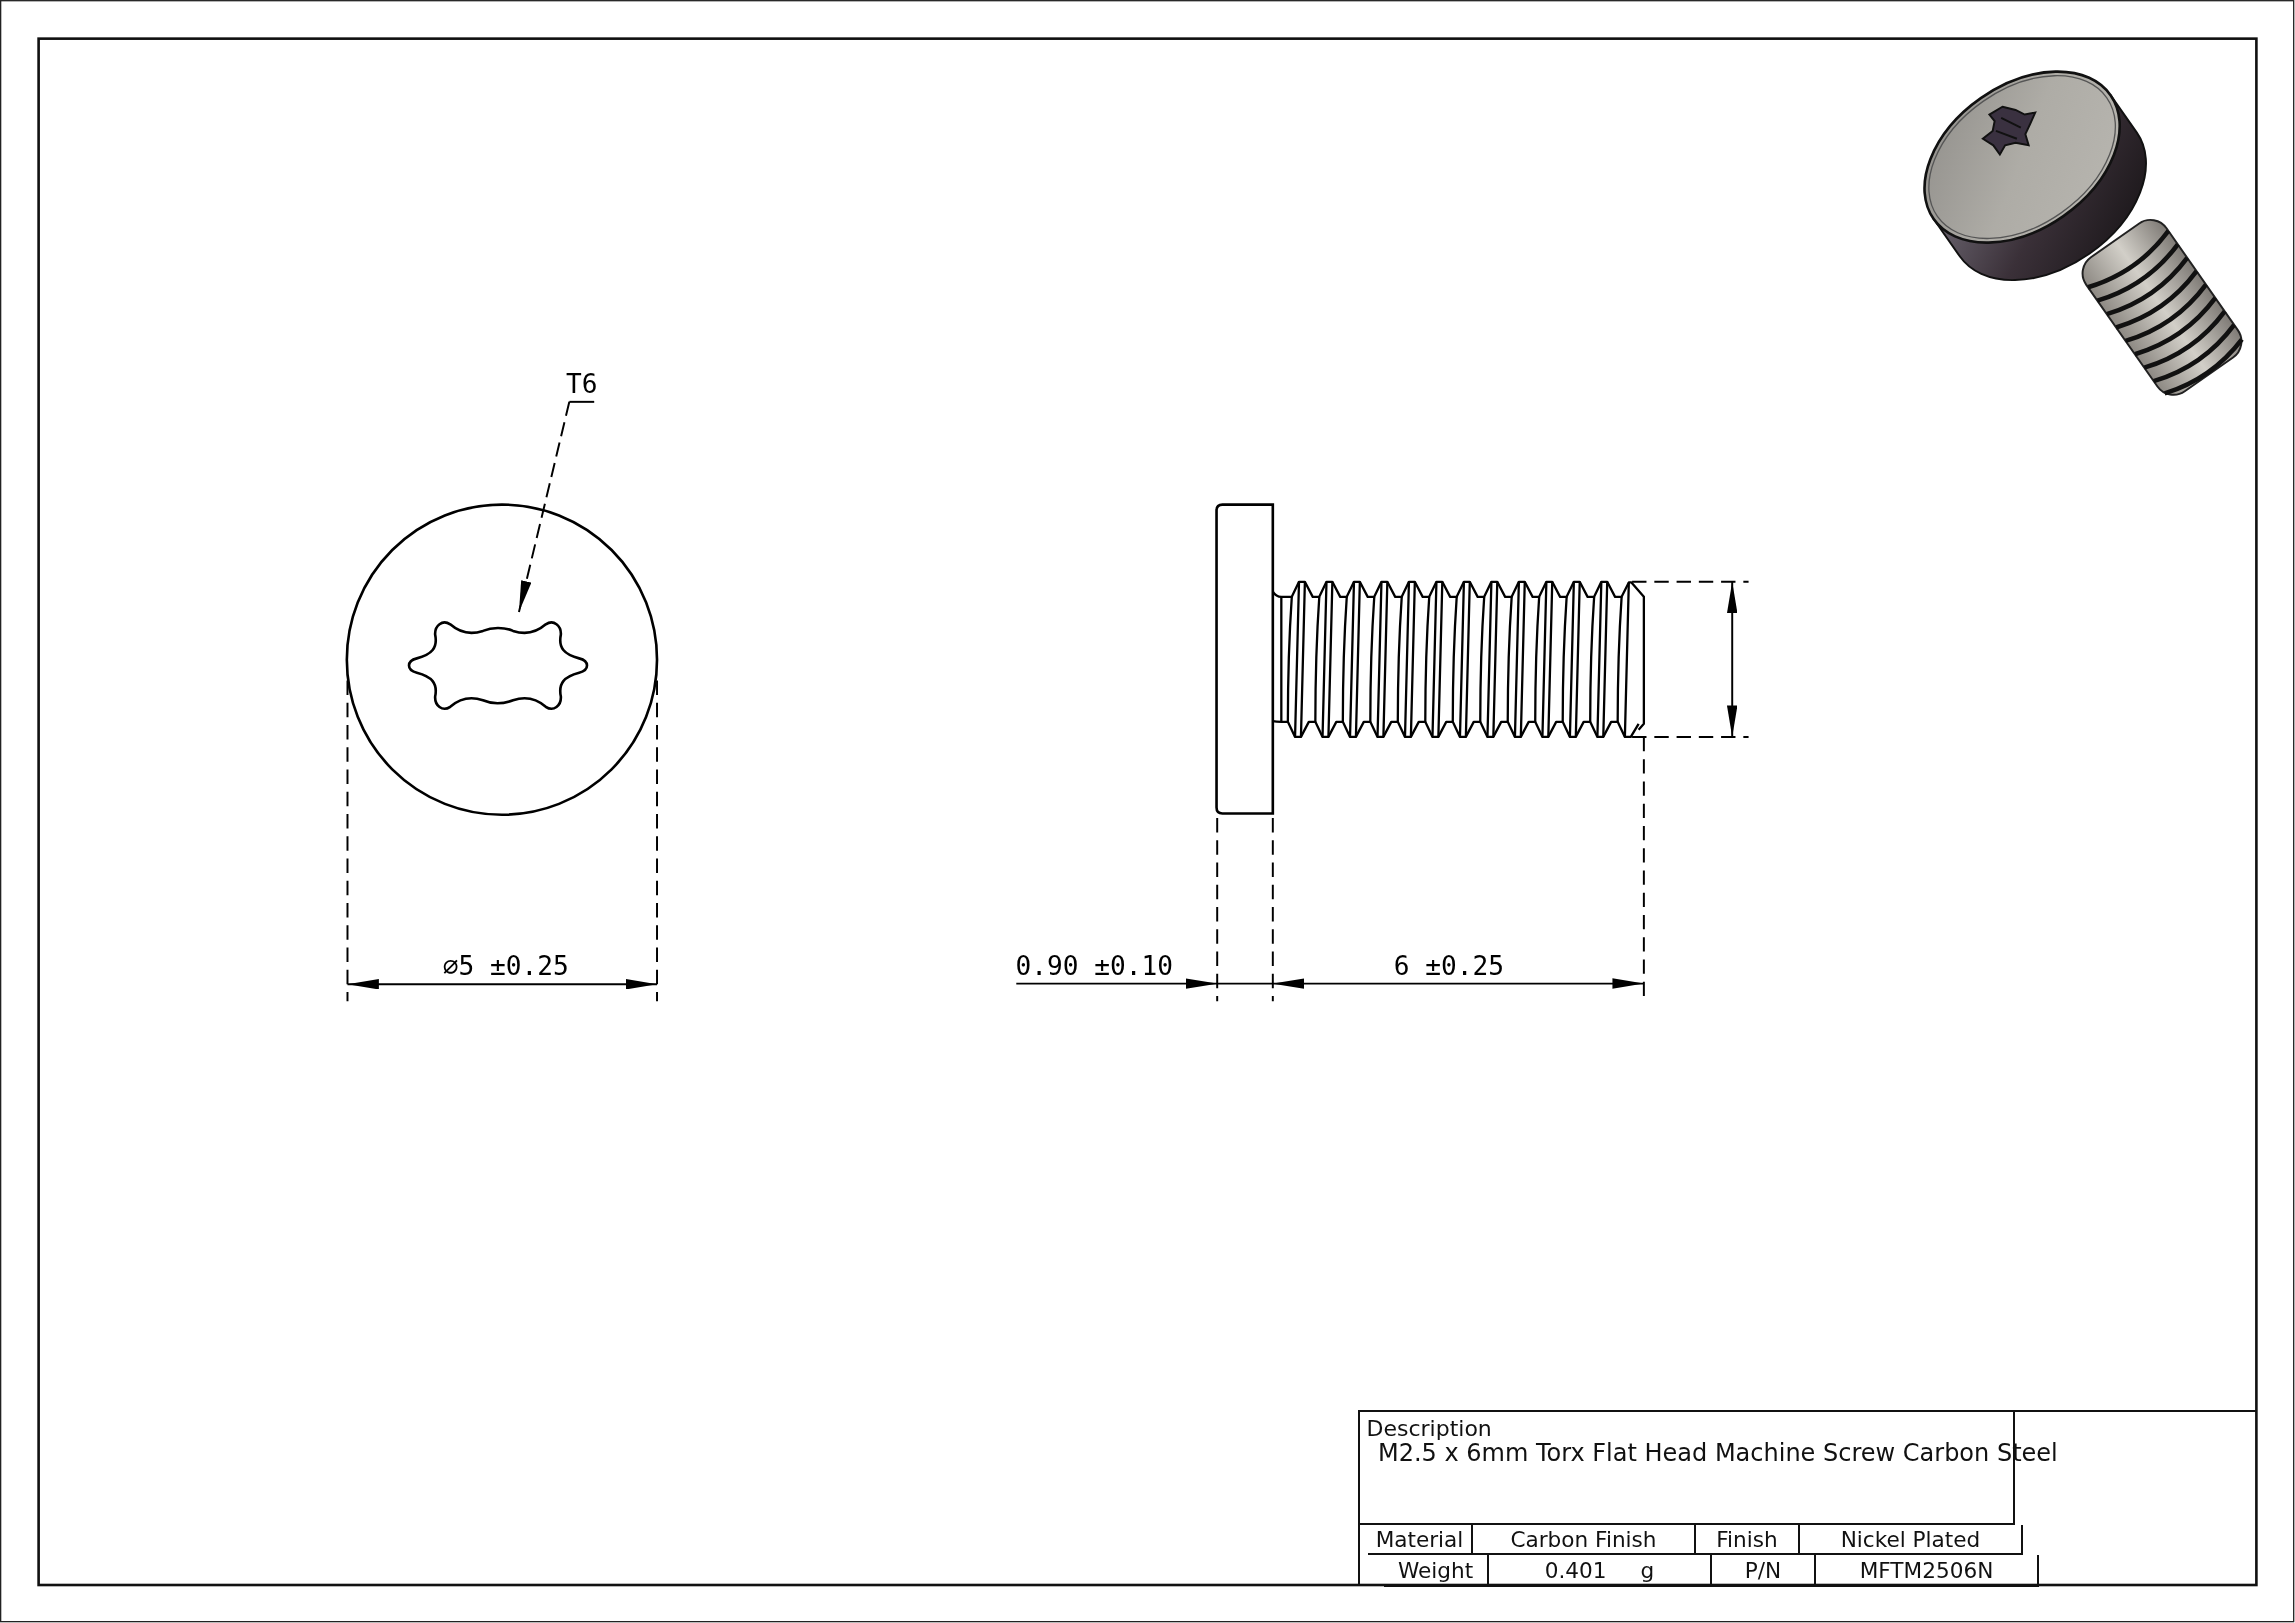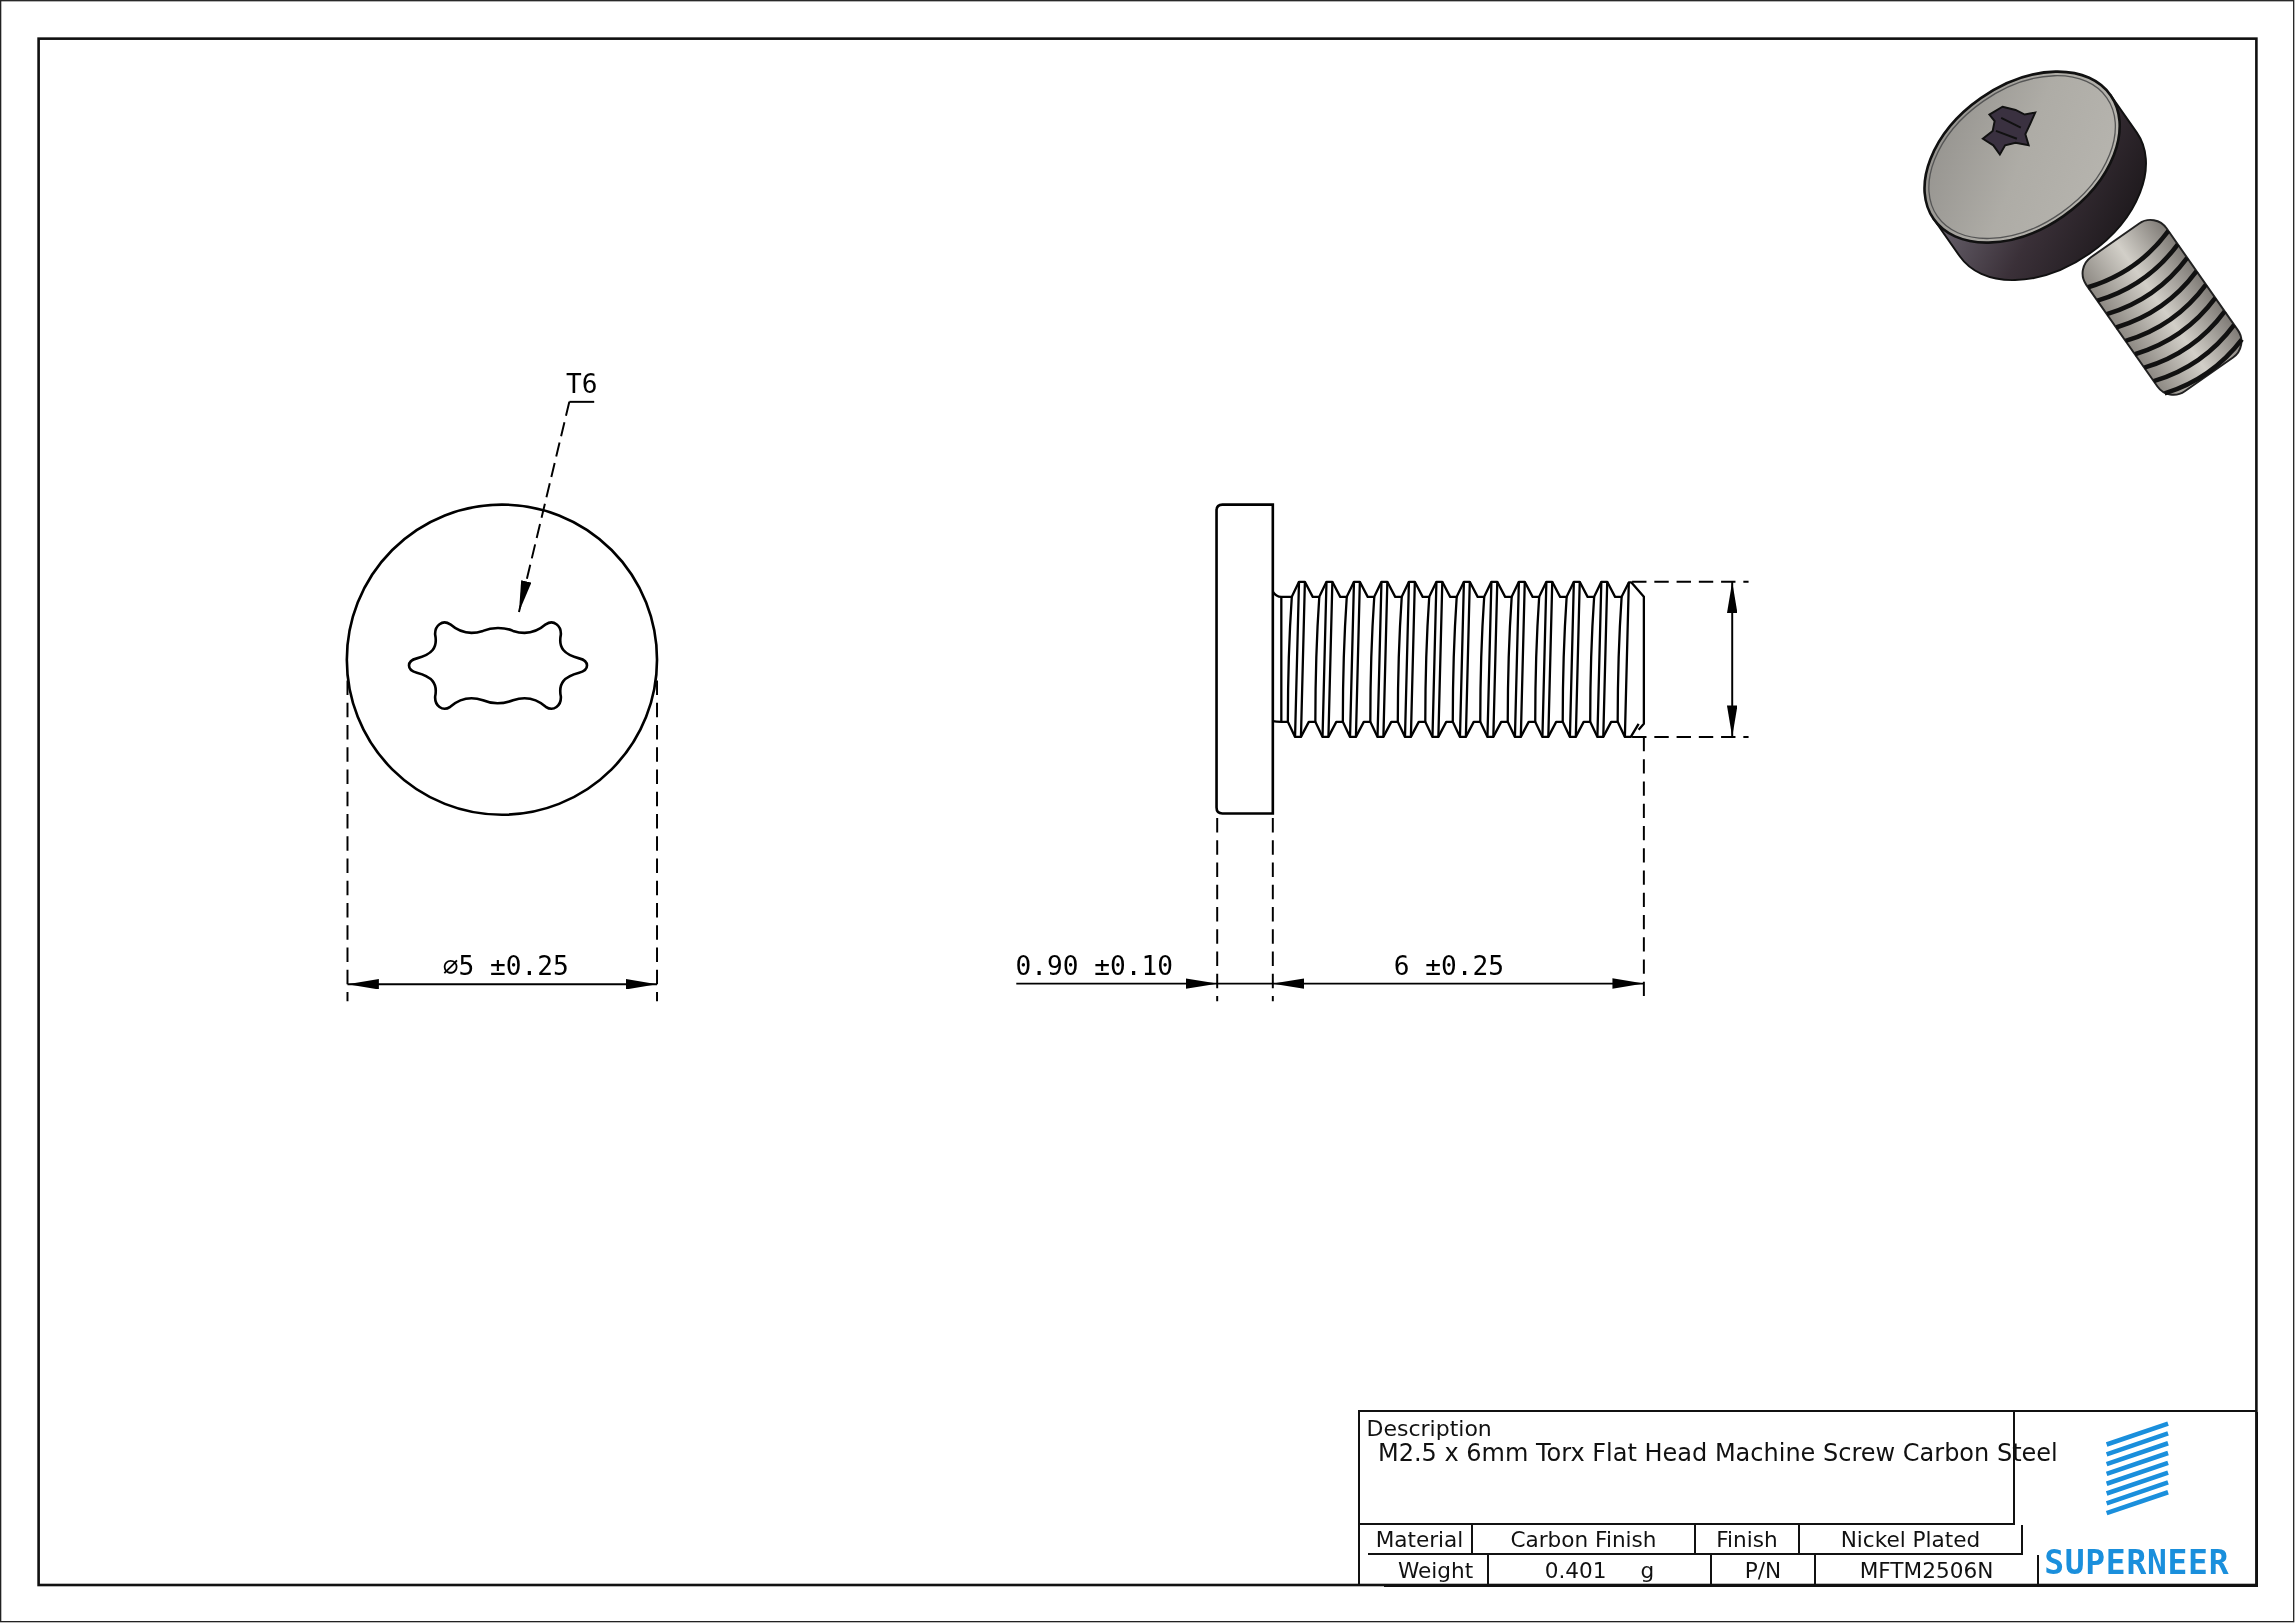--- a/index.html
+++ b/index.html
@@ -197,29 +197,14 @@
   <div class="row row2">
     <div class="cell c1">Weight</div>
     <div class="cell c2">
       <span class="weight-val">0.401</span>
       <span class="weight-unit">g</span>
     </div>
     <div class="cell c3">P/N</div>
     <div class="cell c4 last">MFTM2506N</div>
   </div>
 
-  <div class="logo-cell">
-    <svg class="logo-mark" viewBox="0 0 104 150">
-      <g stroke="#1a8fdc" stroke-width="7" stroke-linecap="butt">
-        <line x1="4" y1="36" x2="98" y2="4"></line>
-        <line x1="4" y1="51" x2="98" y2="19"></line>
-        <line x1="4" y1="66" x2="98" y2="34"></line>
-        <line x1="4" y1="81" x2="98" y2="49"></line>
-        <line x1="4" y1="96" x2="98" y2="64"></line>
-        <line x1="4" y1="111" x2="98" y2="79"></line>
-        <line x1="4" y1="126" x2="98" y2="94"></line>
-        <line x1="4" y1="141" x2="98" y2="109"></line>
-      </g>
-    </svg>
-    <div class="logo-word">SUPERNEER</div>
-  </div>
 </div>
 
 
 </body></html>

